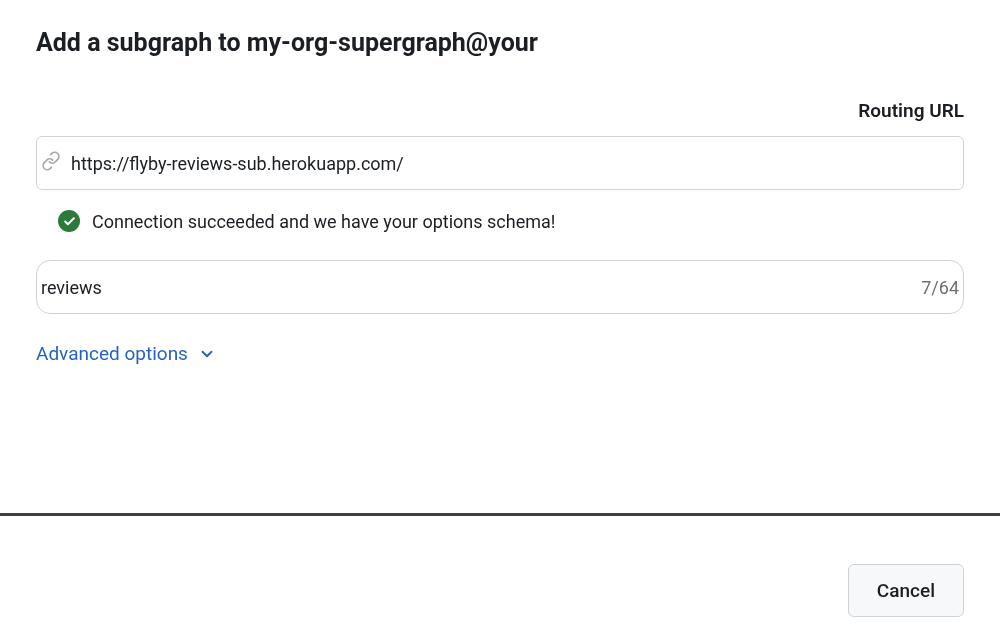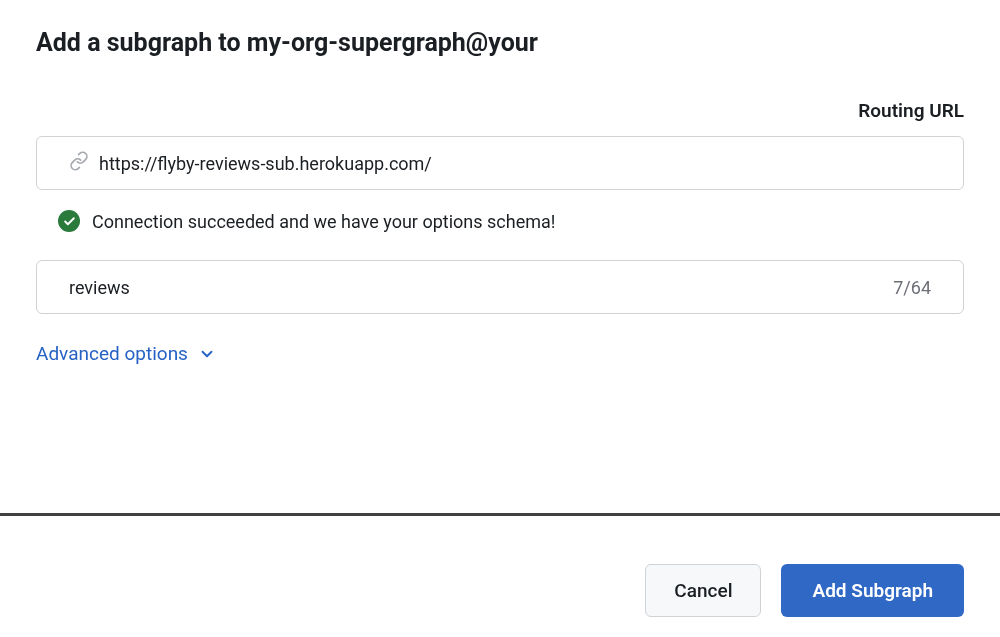--- a/index.html
+++ b/index.html
@@ -34,25 +34,26 @@
       color: #1b1f23;
       margin-bottom: 14px;
       text-align: right;
     }
     .input-wrapper {
       display: flex;
       align-items: center;
       border: 1px solid #d0d3d6;
       border-radius: 6px;
       background: #ffffff;
-      padding: 0 32px;
+      padding: 0 4px;
       height: 54px;
     }
     .input-wrapper.with-counter {
       justify-content: flex-start;
+      border-radius: 14px;
     }
     .link-icon {
       margin-right: 10px;
       color: #a5a9ad;
       flex-shrink: 0;
     }
     .text-input {
       flex: 1;
       border: none;
       outline: none;
@@ -169,14 +170,13 @@
     <span class="chevron">
       <svg width="18" height="18" viewBox="0 0 24 24" fill="none" stroke="#2662c4" stroke-width="2.5" stroke-linecap="round" stroke-linejoin="round">
         <polyline points="6 9 12 15 18 9"></polyline>
       </svg>
     </span>
   </div>
 </div>
 
 <div class="footer">
   <button class="btn btn-secondary">Cancel</button>
-  <button class="btn btn-primary">Add Subgraph</button>
 </div>
 
 </body></html>

